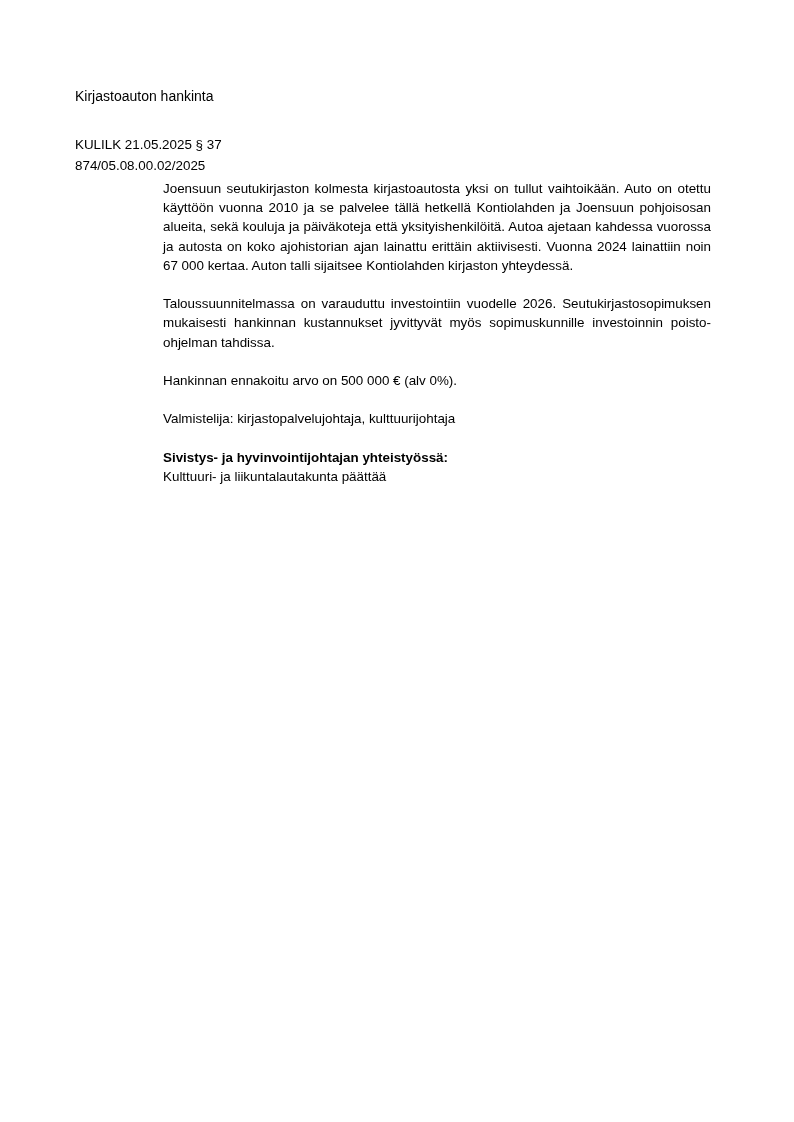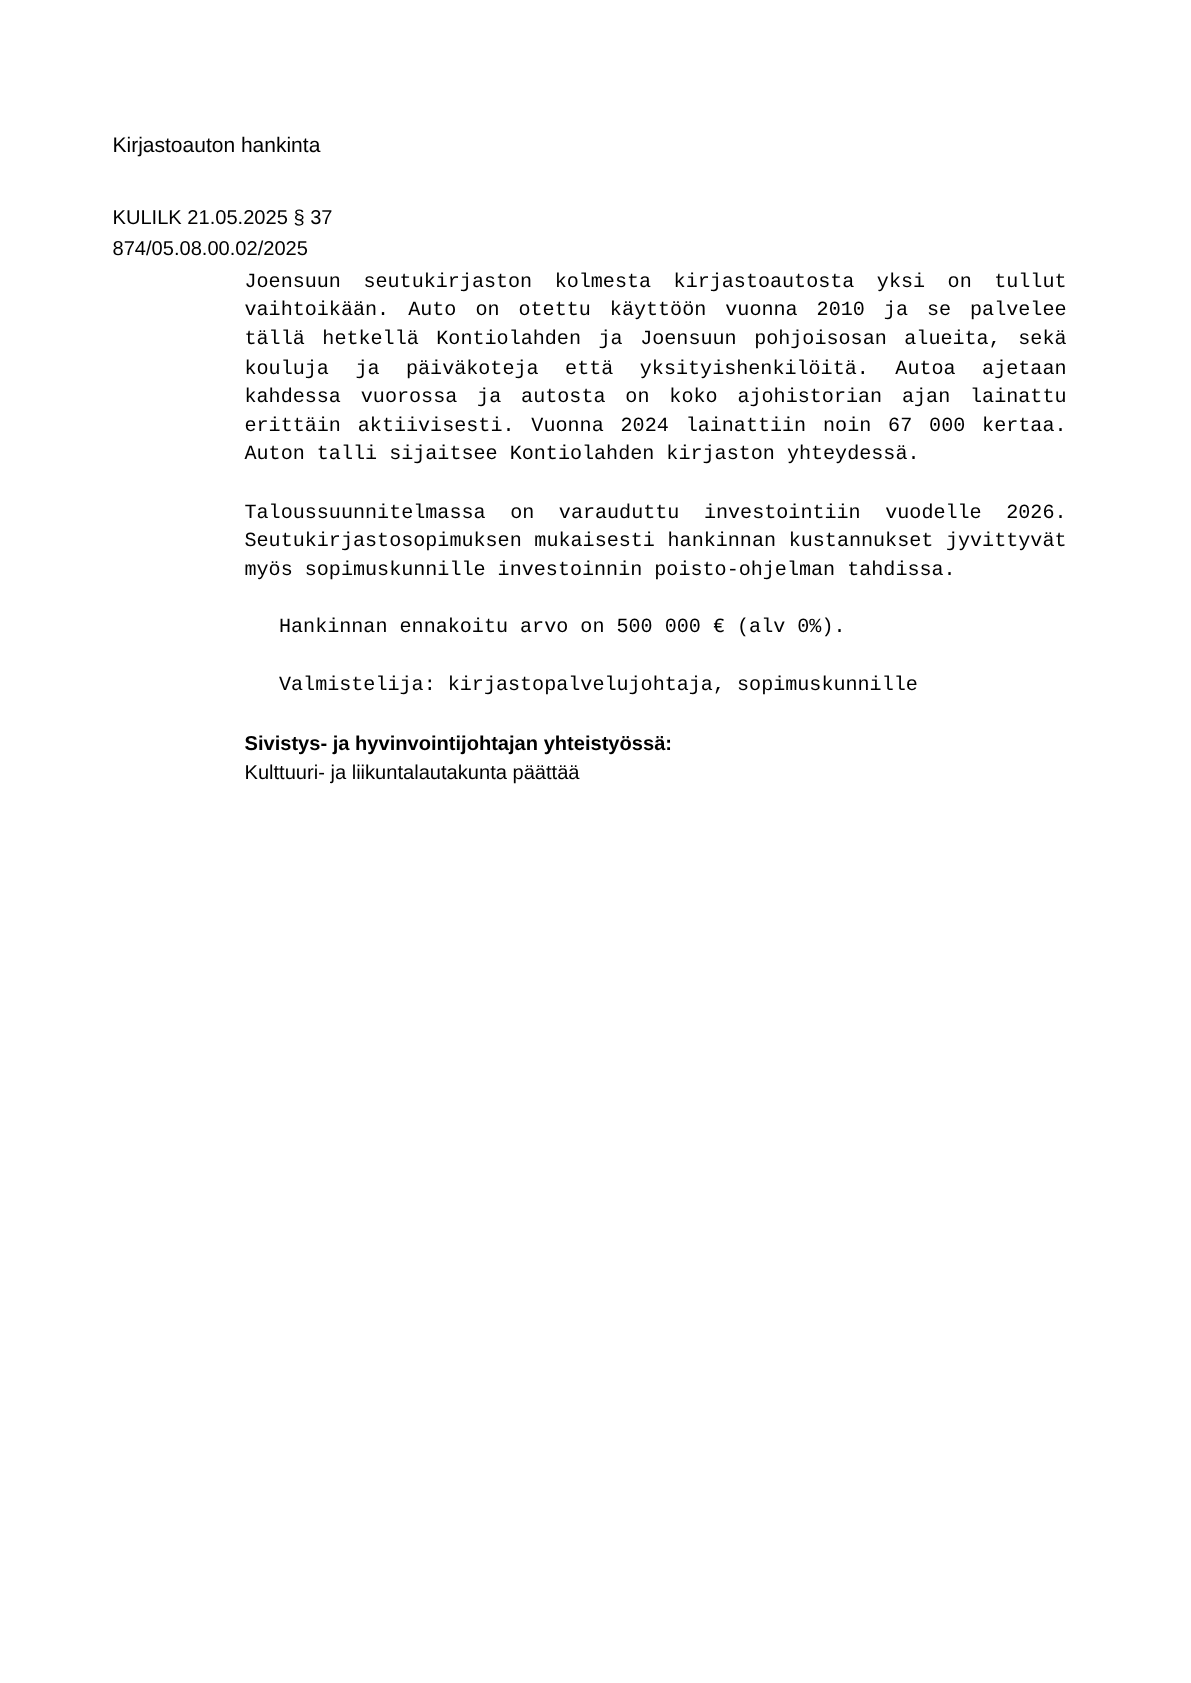--- a/index.html
+++ b/index.html
@@ -33,23 +33,22 @@
     position: absolute;
     left: 163px;
     top: 179px;
     width: 548px;
     font-size: 13.4px;
     line-height: 19.2px;
   }
   .content p {
     text-align: justify;
     margin: 0 0 19.2px 0;
-    font-family: Liberation Mono, monospace;
   }
-  .content p.no-justify { text-align: left; margin-left: 23px; }
+  .content p.no-justify { text-align: left; }
   .group { margin: 0 0 19.2px 0; }
   .bold-heading { font-weight: bold; }
 </style>
 </head>
 <body>
 
 <div class="doc-title">Kirjastoauton hankinta</div>
 
 <div class="case-ref">
   <div>KULILK 21.05.2025 § 37</div>
@@ -58,21 +57,21 @@
 
 <div class="content">
 
   <p>Joensuun seutukirjaston kolmesta kirjastoautosta yksi on tullut vaihtoikään. Auto on otettu käyttöön vuonna 2010 ja se palvelee tällä hetkellä Kontiolahden ja Joensuun pohjoisosan alueita, sekä kouluja ja päiväkoteja että yksityishenkilöitä. Autoa ajetaan kahdessa vuorossa ja autosta on koko ajohistorian ajan lainattu erittäin aktiivisesti. Vuonna 2024 lainattiin noin 67 000 kertaa. Auton talli sijaitsee Kontiolahden kirjaston yhteydessä.</p>
 
   <p>Taloussuunnitelmassa on varauduttu investointiin vuodelle 2026. Seutukirjastosopimuksen mukaisesti hankinnan kustannukset jyvittyvät myös sopimuskunnille investoinnin poisto-ohjelman tahdissa.</p>
 
   <p class="no-justify">Hankinnan ennakoitu arvo on 500 000 € (alv 0%).</p>
 
 
-  <p class="no-justify">Valmistelija: kirjastopalvelujohtaja, sopimuskunnille</p>
+  <p class="no-justify">Valmistelija: kirjastopalvelujohtaja, kulttuurijohtaja</p>
 
   <div class="group">
     <div class="bold-heading">Sivistys- ja hyvinvointijohtajan yhteistyössä:</div>
     <div>Kulttuuri- ja liikuntalautakunta päättää</div>
   </div>
 
 
   <div class="group">
   </div>
 

